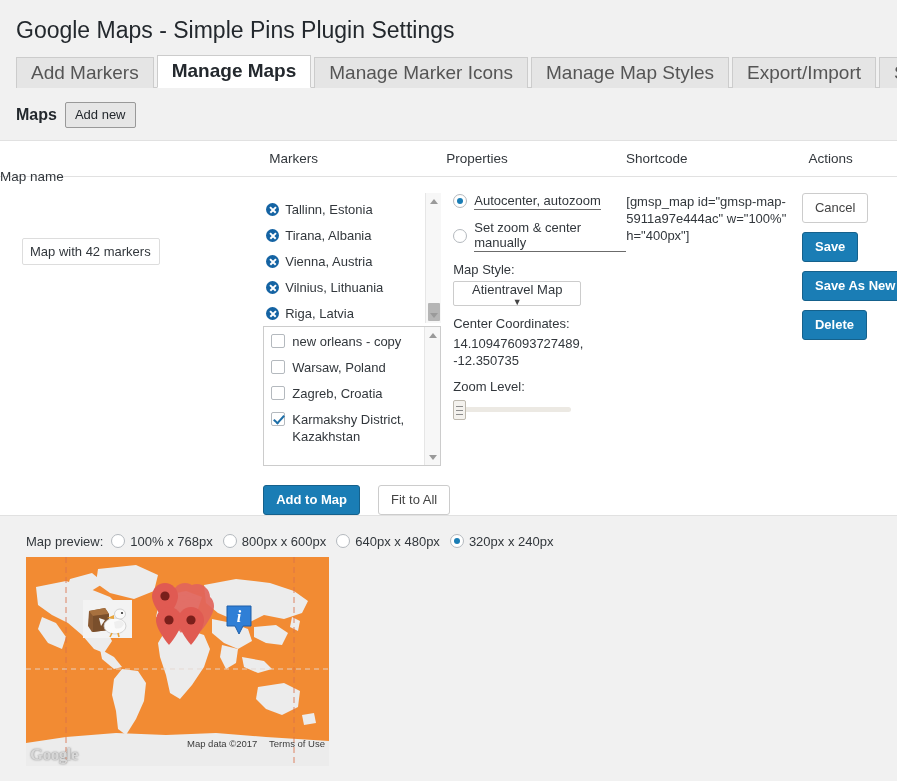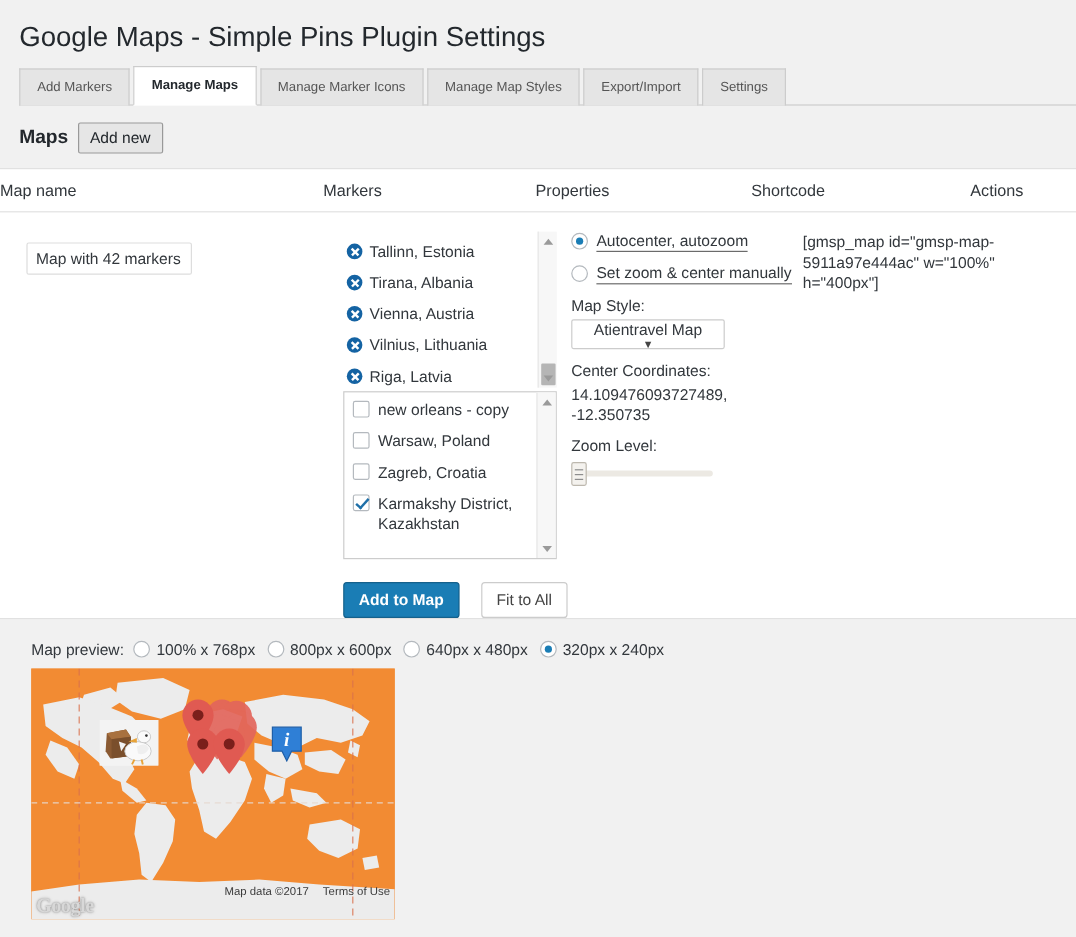--- a/index.html
+++ b/index.html
@@ -33,21 +33,21 @@
     position: relative;
     height: 32px;
   }
   .tab {
     display: inline-block;
     background: #e5e5e5;
     border: 1px solid #ccc;
     border-bottom: none;
     padding: 7px 14px 7px 14px;
     margin: 0 3px -1px 0;
-    font-size: 11px;
+    font-size: 19px;
     color: #555;
     line-height: 16px;
     cursor: pointer;
     white-space: nowrap;
   }
   .tab.active {
     background: #fff;
     color: #23282d;
     font-weight: bold;
     border-bottom: 1px solid #fff;
@@ -86,21 +86,21 @@
   }
   #table-head {
     display: flex;
     height: 36px;
     align-items: center;
     border-bottom: 1px solid #e1e1e1;
     color: #32373c;
     font-size: 13.5px;
   }
   #table-head .col { padding-left: 0; }
-  .col-mapname  { width: 242px; padding-left: 22px; }
+  .col-mapname  { width: 242px; padding-left: 22px; margin-top: 36px; }
   .col-markers  { width: 190px; margin-left: 44px; }
   .col-props    { width: 193px; }
   .col-shortcode{ width: 196px; }
   .col-actions  { width: 95px; }
   #table-row {
     display: flex;
     padding-top: 16px;
     min-height: 330px;
   }
   
@@ -531,20 +531,26 @@
             <span class="ln"></span>
             <span class="ln"></span>
         </div>
       </div>
     </div>
 
     <div class="col-shortcode">
       <div id="shortcode-text">[gmsp_map id="gmsp-map-5911a97e444ac" w="100%" h="400px"]</div>
     </div>
 
+    <div class="col-actions" id="actions-cell">
+      <button class="btn-plain act-btn">Cancel</button>
+      <button class="btn-primary act-btn">Save</button>
+      <button class="btn-primary act-btn">Save As New</button>
+      <button class="btn-primary act-btn">Delete</button>
+    </div>
 
   </div>
 </div>
 
 <div id="preview-wrap">
   <div id="preview-row">
     <span class="lbl-main">Map preview:</span>
     <span class="size-opt">
       <span class="radio"></span>
       <span>100% x 768px</span>

